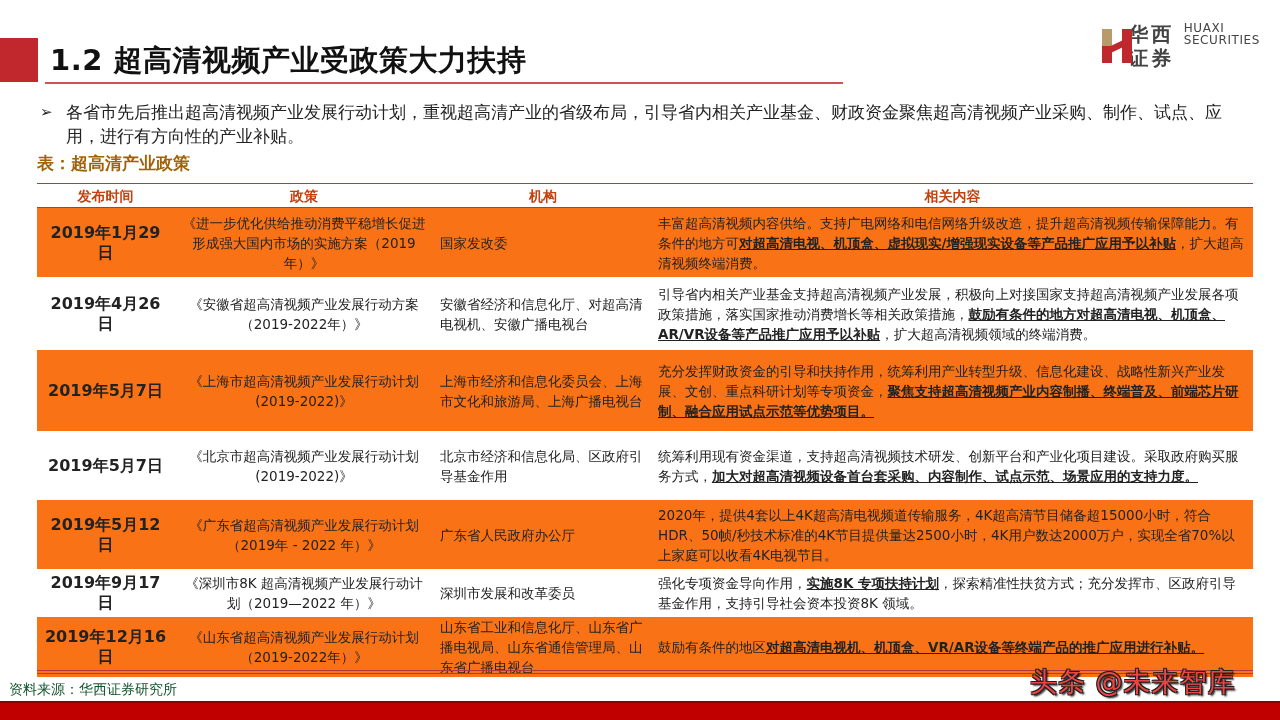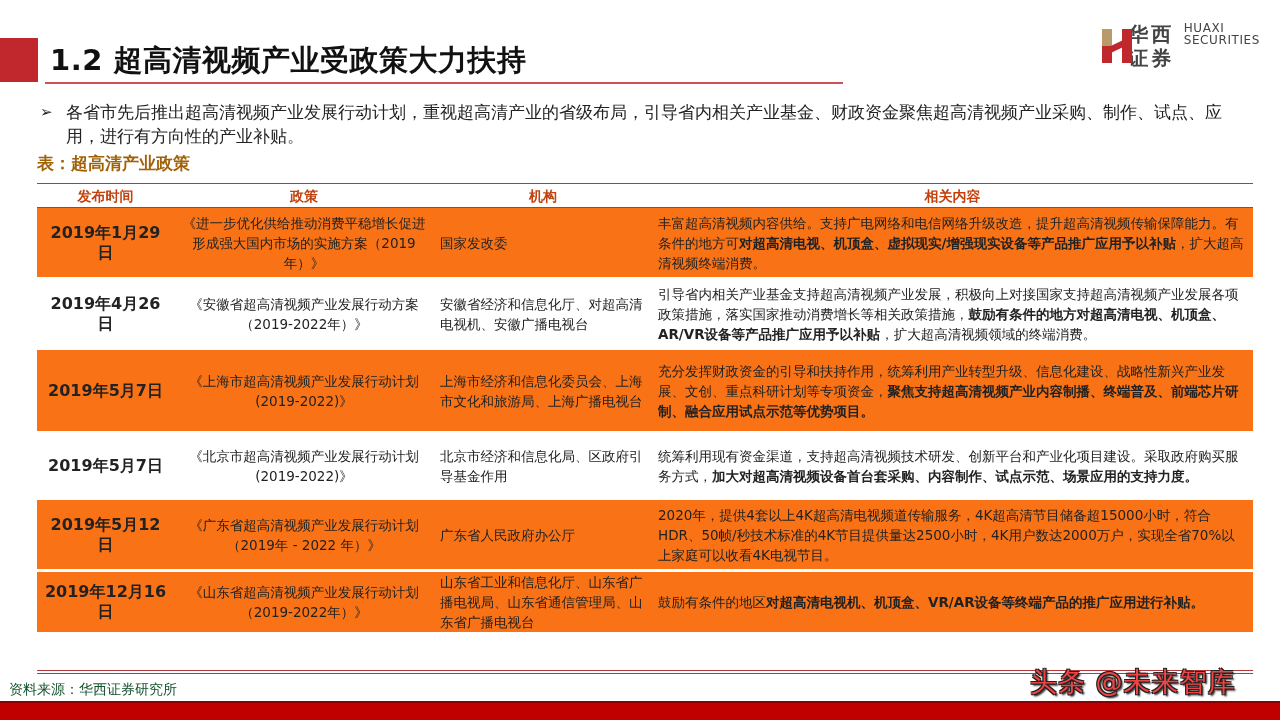--- a/index.html
+++ b/index.html
@@ -25,21 +25,21 @@
   .table-caption { position: absolute; left: 37px; top: 152px; font-size: 17px; font-weight: bold; color: #a16207; }
 
   .policy-table { position: absolute; left: 37px; top: 183px; width: 1216px; border-collapse: collapse; font-size: 13.5px; line-height: 20px; }
   .policy-table thead th { font-weight: bold; font-size: 14px; height: 24px; border-top: 1.5px solid #b33a3a; border-bottom: 1.5px solid #b33a3a; text-align: center; color: #c2410c; }
   .policy-table td { vertical-align: middle; padding: 0 6px; border-bottom: 3px solid #fff; }
   .policy-table tr.shade td { background: #f97316; margin-top: 12px; }
   .col-date { width: 137px; text-align: center; font-weight: bold; font-size: 16px; }
   .col-policy { width: 260px; text-align: center; }
   .col-org { width: 218px; text-align: left; }
   .col-content { text-align: left; }
-  .col-content b { font-weight: bold; }
+  .col-content b { font-weight: bold; text-decoration: underline; }
   .table-bottom { position: absolute; left: 37px; top: 670px; width: 1216px; height: 4px; border-top: 1.5px solid #b33a3a; border-bottom: 1.5px solid #b33a3a; }
 
   .source { position: absolute; left: 9px; top: 681px; font-size: 14px; color: #14532d; }
   .watermark { position: absolute; left: 1030px; top: 664px; font-size: 27px; color: #ef4444; font-weight: normal; letter-spacing: 1px;
                text-shadow: 1px 1px 0 #222, -1px -1px 0 #222, 1px -1px 0 #222, -1px 1px 0 #222, 2px 2px 2px #000; }
   .footer-bar { position: absolute; left: 0; top: 701px; width: 1280px; height: 19px; background: #c00000; border-top: 2px solid #8b0000; }
 </style>
 </head>
 <body>
 
@@ -100,20 +100,26 @@
       <td class="col-policy">《北京市超高清视频产业发展行动计划(2019-2022)》</td>
       <td class="col-org">北京市经济和信息化局、区政府引导基金作用</td>
       <td class="col-content"><span>统筹利用现有资金渠道，支持超高清视频技术研发、创新平台和产业化项目建设。采取政府购买服务方式，</span><b>加大对超高清视频设备首台套采购、内容制作、试点示范、场景应用的支持力度。</b><span></span></td>
     </tr>
     <tr class="shade" style="height:72px">
       <td class="col-date">2019年5月12日</td>
       <td class="col-policy">《广东省超高清视频产业发展行动计划（2019年 - 2022 年）》</td>
       <td class="col-org">广东省人民政府办公厅</td>
       <td class="col-content"><span>2020年，提供4套以上4K超高清电视频道传输服务，4K超高清节目储备超15000小时，符合HDR、50帧/秒技术标准的4K节目提供量达2500小时，4K用户数达2000万户，实现全省70%以上家庭可以收看4K电视节目。</span><b></b><span></span></td>
     </tr>
+    <tr style="height:45px">
+      <td class="col-date">2019年9月17日</td>
+      <td class="col-policy">《深圳市8K 超高清视频产业发展行动计划（2019—2022 年）》</td>
+      <td class="col-org">深圳市发展和改革委员</td>
+      <td class="col-content"><span>强化专项资金导向作用，</span><b>实施8K 专项扶持计划</b><span>，探索精准性扶贫方式；充分发挥市、区政府引导基金作用，支持引导社会资本投资8K 领域。</span></td>
+    </tr>
     <tr class="shade" style="height:60px">
       <td class="col-date">2019年12月16日</td>
       <td class="col-policy">《山东省超高清视频产业发展行动计划（2019-2022年）》</td>
       <td class="col-org">山东省工业和信息化厅、山东省广播电视局、山东省通信管理局、山东省广播电视台</td>
       <td class="col-content"><span>鼓励有条件的地区</span><b>对超高清电视机、机顶盒、VR/AR设备等终端产品的推广应用进行补贴。</b><span></span></td>
     </tr>
   </tbody>
 </table>
 <div class="table-bottom"></div>
 

